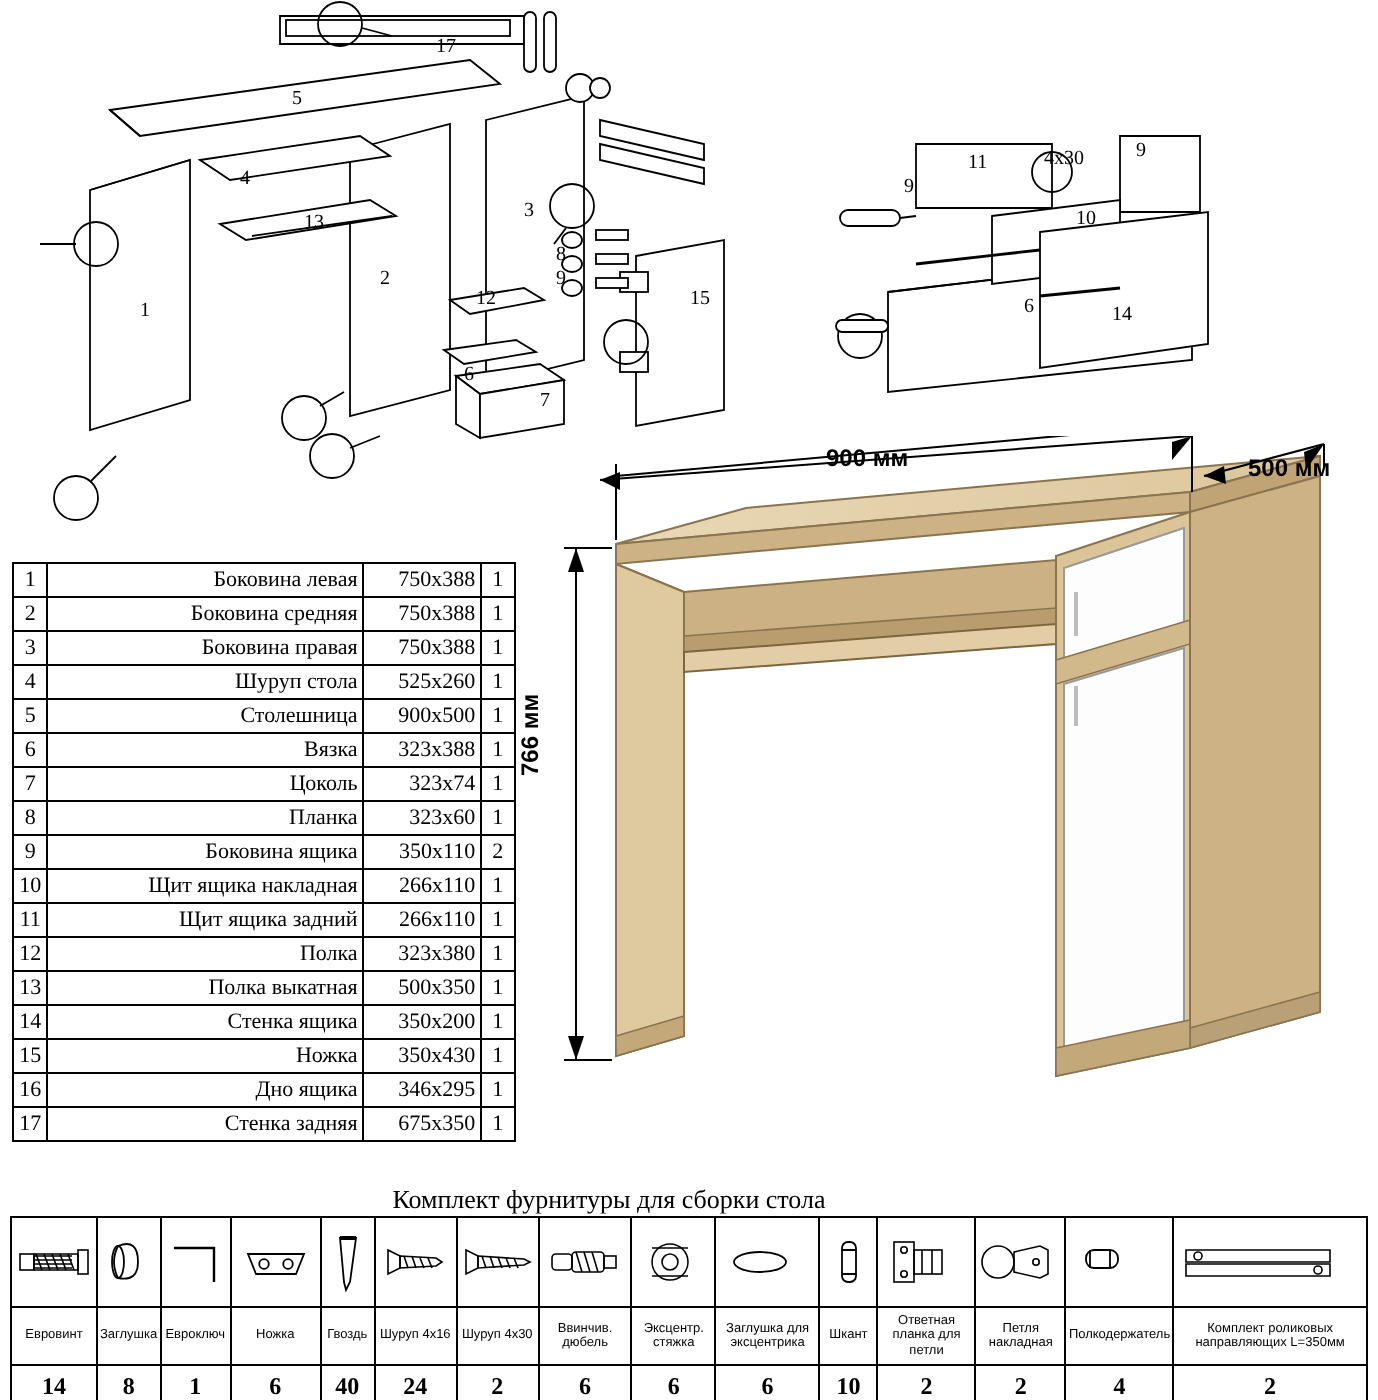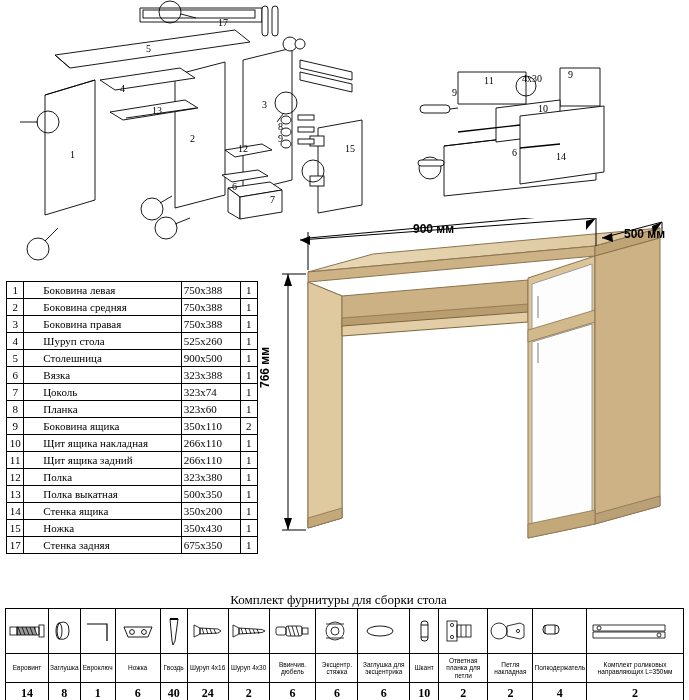--- a/index.html
+++ b/index.html
@@ -22,28 +22,28 @@
     font-size:11px;
   }
   #parts-table td{
     border:1px solid #000;
     padding:1px 2px;
     height:14px;
     line-height:13px;
     white-space:nowrap;
   }
   #parts-table td.num{width:13px;text-align:center;}
-  #parts-table td.nm{width:152px;text-align:left;padding-left:19px;}
-  #parts-table td.dim{width:62px;text-align:left;}
+  #parts-table td.nm{width:152px;text-align:right;padding-left:19px;}
+  #parts-table td.dim{width:62px;text-align:right;}
   #parts-table td.qty{width:16px;text-align:center;}
 
   
   #hw-title{
     position:absolute;left:0;top:592px;width:609px;text-align:center;
-    font-size:13px;font-family:"Liberation Serif", serif;margin-left:34px;
+    font-size:13px;font-family:"Liberation Serif", serif;
   }
   #hw-table{
     position:absolute;left:5px;top:608px;width:679px;
     border-collapse:collapse;
     font-family:"Liberation Sans", sans-serif;
   }
   #hw-table td{border:1px solid #000;text-align:center;vertical-align:middle;}
   #hw-table tr.icons td{height:44px;padding:0;}
   #hw-table tr.labels td{height:26px;font-size:6.5px;line-height:7.5px;padding:1px;}
   #hw-table tr.counts td{height:18px;font-size:12px;font-weight:bold;font-family:"Liberation Serif", serif;}
@@ -255,20 +255,26 @@
     <tr>
         <td class="num">14</td>
         <td class="nm">Стенка ящика</td>
         <td class="dim">350х200</td>
         <td class="qty">1</td>
       </tr>
     <tr>
         <td class="num">15</td>
         <td class="nm">Ножка</td>
         <td class="dim">350х430</td>
+        <td class="qty">1</td>
+      </tr>
+    <tr>
+        <td class="num">16</td>
+        <td class="nm">Дно ящика</td>
+        <td class="dim">346х295</td>
         <td class="qty">1</td>
       </tr>
     <tr>
         <td class="num">17</td>
         <td class="nm">Стенка задняя</td>
         <td class="dim">675х350</td>
         <td class="qty">1</td>
       </tr>
   </tbody>
 </table>

